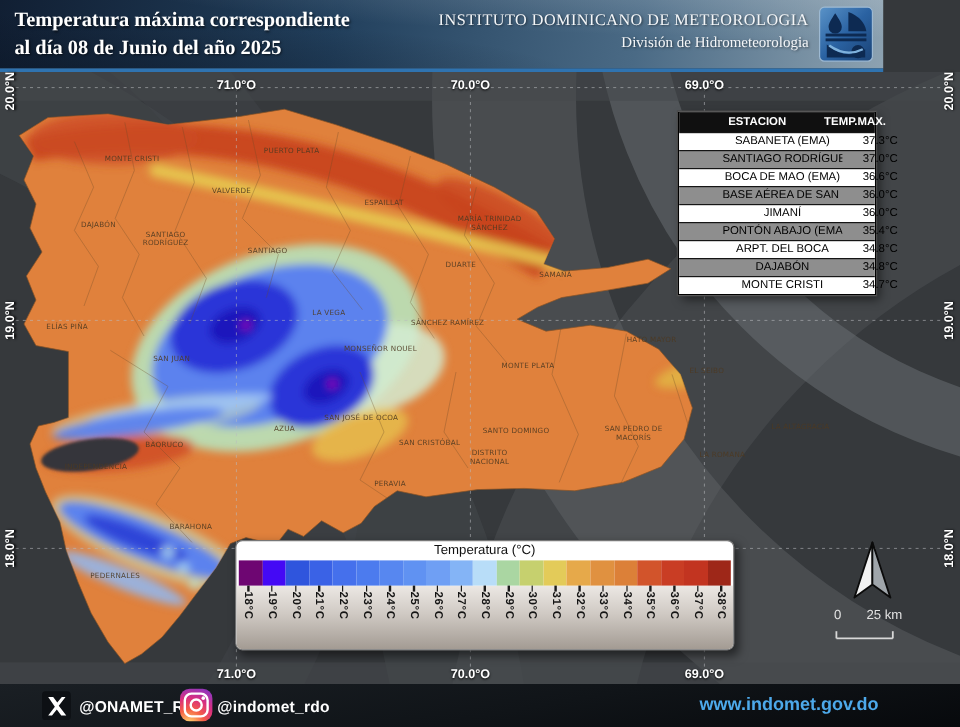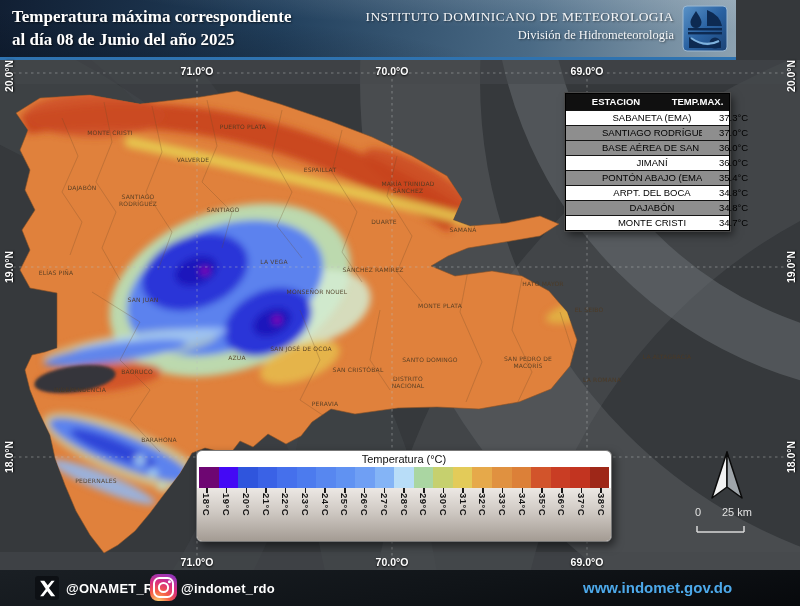--- a/index.html
+++ b/index.html
@@ -31,21 +31,21 @@
        font-weight:bold;font-size:10.5px;text-shadow:0 1px 2px #000;white-space:nowrap;}
   .prov-layer{position:absolute;inset:0;pointer-events:none;}
   .prov{position:absolute;width:64px;transform:translate(-50%,-50%);text-align:center;
         font-size:6px;line-height:6.5px;color:#4e3a22;opacity:.9;
         font-family:"DejaVu Sans",sans-serif;letter-spacing:.2px;}
 
   
   .station-table{position:absolute;left:565px;top:33px;width:163px;border:1px solid #000;
      box-shadow:0 0 0 1px #4a4a4a,3px 4px 8px rgba(0,0,0,.55);font-size:9.5px;background:#fff;}
   .thead{display:grid;grid-template-columns:100px 63px;background:#101010;color:#fff;
-     font-weight:bold;height:16px;line-height:16px;text-align:center;}
+     font-weight:bold;height:16px;line-height:16px;text-align:center;padding-left:15px;}
   .trow{display:grid;grid-template-columns:100px 63px;height:14px;line-height:14px;
      text-align:center;color:#000;background:#fff;border-top:1px solid #151515;padding-left:36px;}
   .trow.alt{background:#8e8e8e;}
   .trow .cell{overflow:hidden;white-space:nowrap;}
 
   
   .legend{position:absolute;left:196px;top:390px;width:416px;background:#fff;
      border-radius:6px;box-shadow:3px 4px 8px rgba(0,0,0,.5);overflow:hidden;
      border:1px solid #777;box-sizing:border-box;}
   .legend-head{height:16px;line-height:16px;text-align:center;color:#101010;font-size:11px;}
@@ -258,20 +258,24 @@
       </div>
       <div id="station-rows">
           <div class="trow">
             <span class="cell">SABANETA (EMA)</span>
             <span class="cell">37.3°C</span>
           </div>
           <div class="trow alt">
             <span class="cell">SANTIAGO RODRÍGUEZ</span>
             <span class="cell">37.0°C</span>
           </div>
+          <div class="trow">
+            <span class="cell">BOCA DE MAO (EMA)</span>
+            <span class="cell">36.6°C</span>
+          </div>
           <div class="trow alt">
             <span class="cell">BASE AÉREA DE SAN ISIDRO</span>
             <span class="cell">36.0°C</span>
           </div>
           <div class="trow">
             <span class="cell">JIMANÍ</span>
             <span class="cell">36.0°C</span>
           </div>
           <div class="trow alt">
             <span class="cell">PONTÓN ABAJO (EMA)</span>

